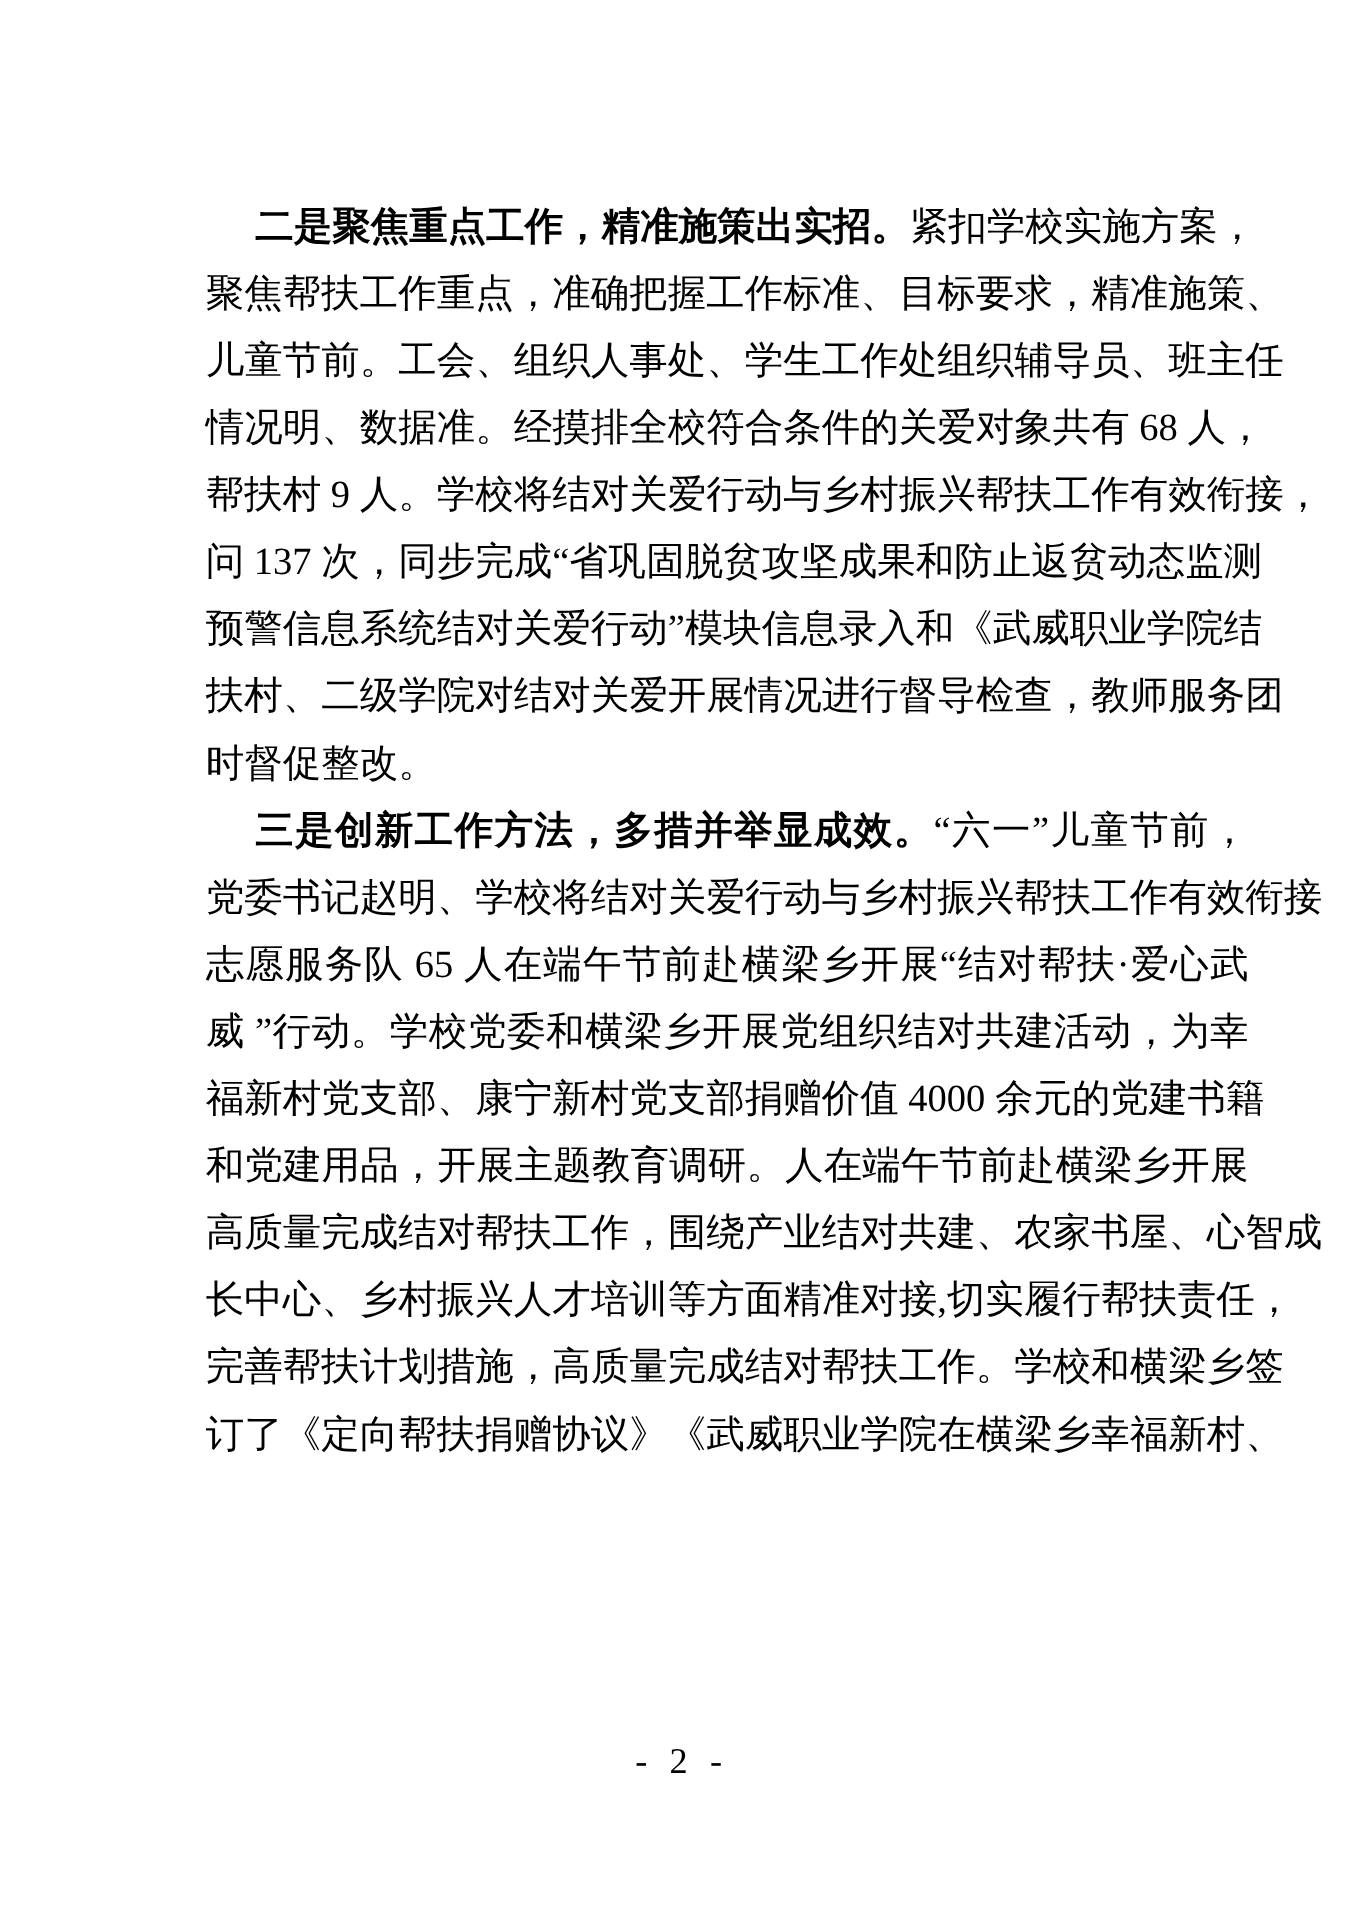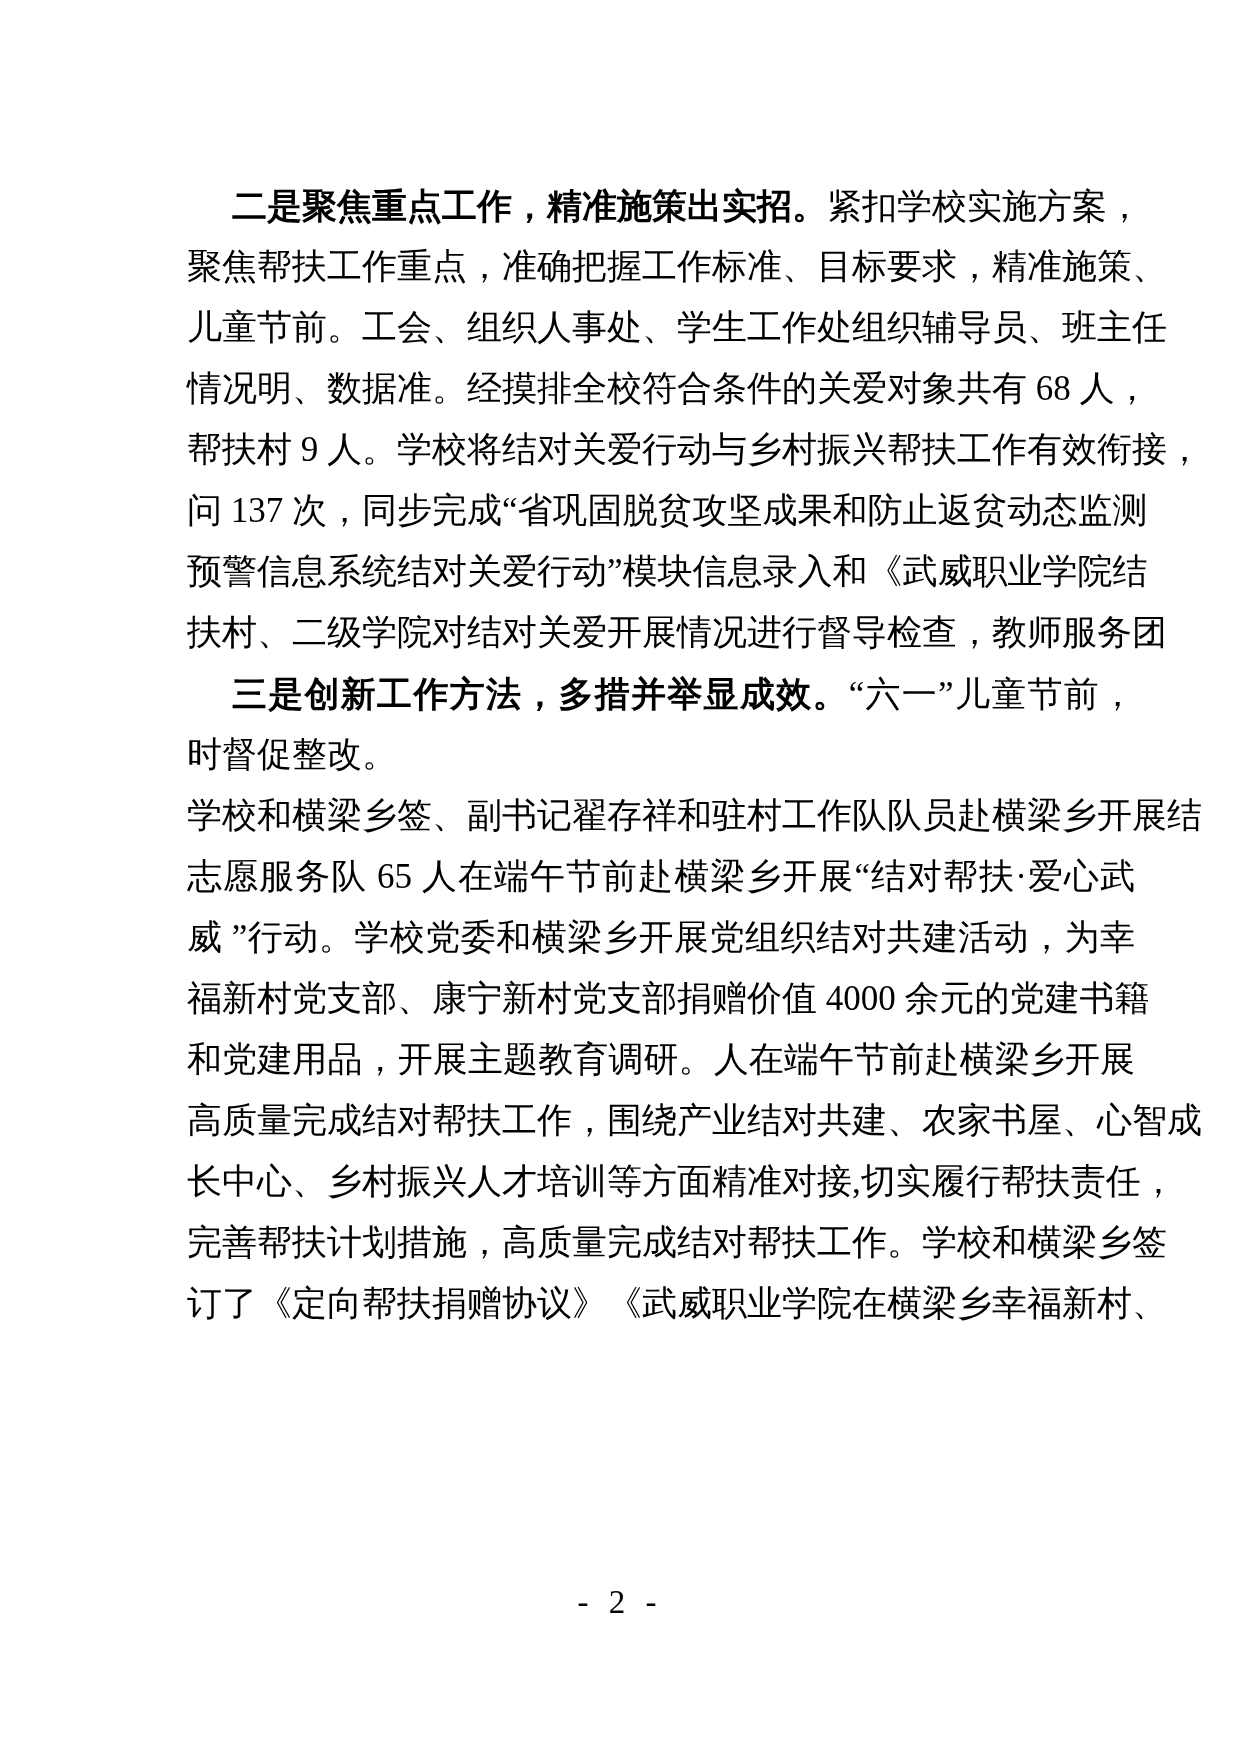--- a/index.html
+++ b/index.html
@@ -62,23 +62,23 @@
 <div class="page">
   <div class="text-block" id="text-block">
       <div class="line indent"><span class="lead">二是聚焦重点工作，精准施策出实招。</span><span>紧扣学校实施方案，</span></div>
       <div class="line"><span>聚焦帮扶工作重点，准确把握工作标准、目标要求，精准施策、</span></div>
       <div class="line"><span>儿童节前。工会、组织人事处、学生工作处组织辅导员、班主任</span></div>
       <div class="line"><span>情况明、数据准。经摸排全校符合条件的关爱对象共有 68 人，</span></div>
       <div class="line"><span>帮扶村 9 人。学校将结对关爱行动与乡村振兴帮扶工作有效衔接，</span></div>
       <div class="line"><span>问 137 次，同步完成“省巩固脱贫攻坚成果和防止返贫动态监测</span></div>
       <div class="line"><span>预警信息系统结对关爱行动”模块信息录入和《武威职业学院结</span></div>
       <div class="line"><span>扶村、二级学院对结对关爱开展情况进行督导检查，教师服务团</span></div>
+      <div class="line no-stretch"><span>时督促整改。</span></div>
       <div class="line indent"><span class="lead">三是创新工作方法，多措并举显成效。</span><span>“六一”儿童节前，</span></div>
-      <div class="line no-stretch"><span>时督促整改。</span></div>
-      <div class="line"><span>学校和横梁乡签、副书记翟存祥和驻村工作队队员赴横梁乡开展结</span></div>
+      <div class="line"><span>党委书记赵明、学校将结对关爱行动与乡村振兴帮扶工作有效衔接</span></div>
       <div class="line"><span>志愿服务队 65 人在端午节前赴横梁乡开展“结对帮扶·爱心武</span></div>
       <div class="line"><span>威 ”行动。学校党委和横梁乡开展党组织结对共建活动，为幸</span></div>
       <div class="line"><span>福新村党支部、康宁新村党支部捐赠价值 4000 余元的党建书籍</span></div>
       <div class="line"><span>和党建用品，开展主题教育调研。人在端午节前赴横梁乡开展</span></div>
       <div class="line"><span>高质量完成结对帮扶工作，围绕产业结对共建、农家书屋、心智成</span></div>
       <div class="line"><span>长中心、乡村振兴人才培训等方面精准对接,切实履行帮扶责任，</span></div>
       <div class="line"><span>完善帮扶计划措施，高质量完成结对帮扶工作。学校和横梁乡签</span></div>
       <div class="line"><span>订了《定向帮扶捐赠协议》《武威职业学院在横梁乡幸福新村、</span></div>
     </div>
   <div class="page-number">- 2 -</div>

